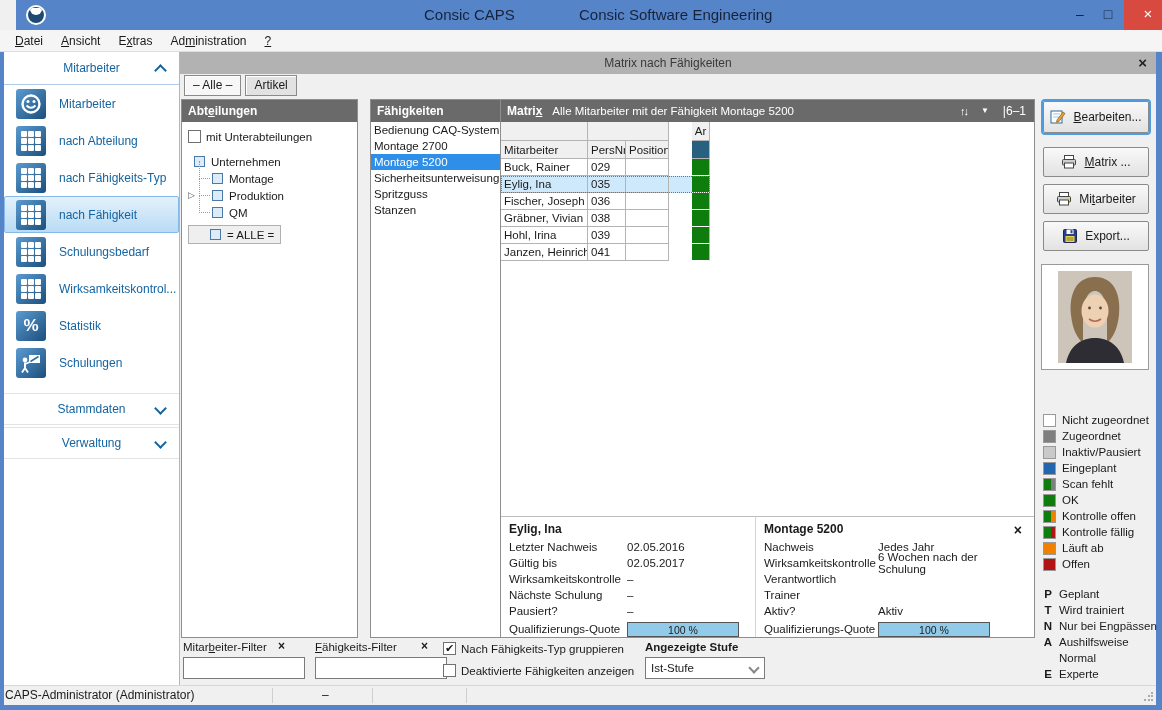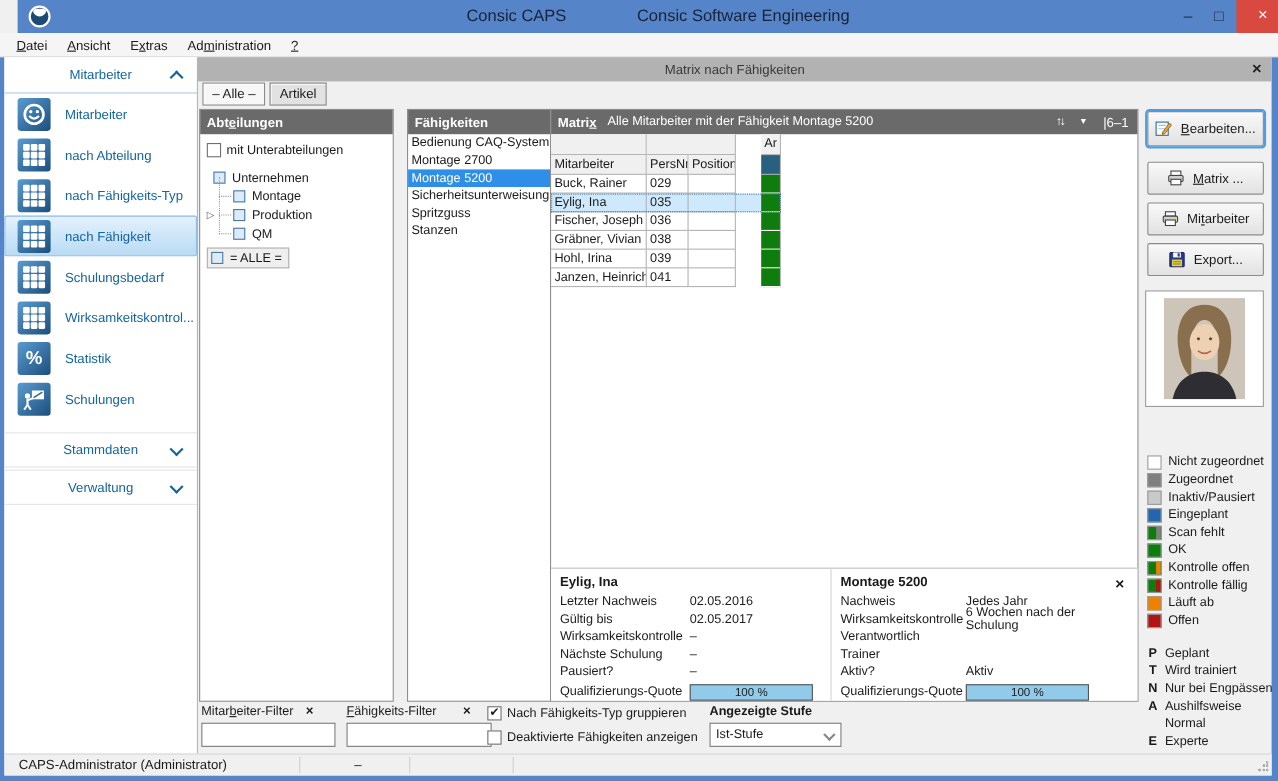--- a/index.html
+++ b/index.html
@@ -70,21 +70,21 @@
   .cb{width:13px;height:13px;border:1px solid #707070;background:#fff;box-sizing:border-box;
       display:inline-flex;align-items:center;justify-content:center;font-size:11px;line-height:11px;flex:0 0 13px;}
   .tree{font-size:11.5px;}
   .tnode{display:flex;align-items:center;gap:6px;height:17px;}
   .tcb{width:11px;height:11px;border:1px solid #4a78a8;background:#dcebf8;box-sizing:border-box;flex:0 0 11px;}
   .tn-root{margin-left:12px;}
   .tn-child{margin-left:30px;position:relative;}
   .tn-child:before{content:"";position:absolute;left:-13px;top:-9px;height:17px;width:10px;
                    border-left:1px dotted #9a9a9a;border-bottom:1px dotted #9a9a9a;}
   .expander{position:absolute;left:-24px;top:3px;font-size:9px;color:#555;}
-  .alle{display:inline-flex;align-items:center;gap:6px;height:17px;margin:4px 0 0 6px;padding:0 6px 0 3px;
+  .alle{display:inline-flex;align-items:center;gap:6px;height:17px;margin:4px 0 0 6px;padding:0 6px 0 21px;
         border:1px solid #b0b0b0;background:#efefef;}
   
   .skill{height:16px;line-height:16px;padding-left:3px;font-size:11.5px;white-space:nowrap;overflow:hidden;}
   .skill.selected{background:#2f8fe8;color:#fff;}
   
   .mtable{position:absolute;left:0;top:22px;font-size:11.5px;}
   .mrow{display:flex;}
   .mcell{border-right:1px solid #b4b4b4;border-bottom:1px solid #b4b4b4;box-sizing:border-box;
          padding:0 3px;white-space:nowrap;overflow:hidden;}
   .hcell{background:#f0f0f0;}
@@ -129,21 +129,21 @@
   .legend{position:absolute;left:8px;top:316px;right:0;}
   .litem{display:flex;align-items:center;gap:6px;height:16px;font-size:11.5px;white-space:nowrap;}
   .sw{position:relative;width:13px;height:13px;border:1px solid #999;box-sizing:border-box;flex:0 0 13px;}
   .sw .half{position:absolute;right:0;top:0;bottom:0;width:40%;}
   .letters{position:absolute;left:8px;top:490px;right:0;}
   .lrow{display:flex;align-items:center;height:16px;font-size:11.5px;gap:6px;white-space:nowrap;}
   .lrow b{width:10px;flex:0 0 10px;text-align:center;}
   
   .statusbar{position:absolute;left:4px;right:6px;bottom:5px;height:19px;background:#f0f0f0;
              border-top:1px solid #d8d8d8;line-height:18px;}
-  .sb-text{position:absolute;left:13px;top:0;}
+  .sb-text{position:absolute;left:1px;top:0;}
   .sb-sep{position:absolute;top:2px;bottom:2px;border-left:1px solid #cfcfcf;}
   .sb-dash{position:absolute;left:318px;top:0;}
   .grip{position:absolute;right:3px;bottom:3px;width:10px;height:10px;
         background:radial-gradient(circle at 2px 8px,#aaa 1px,transparent 1.5px),
                    radial-gradient(circle at 6px 8px,#aaa 1px,transparent 1.5px),
                    radial-gradient(circle at 6px 4px,#aaa 1px,transparent 1.5px),
                    radial-gradient(circle at 9px 8px,#aaa 1px,transparent 1.5px),
                    radial-gradient(circle at 9px 4px,#aaa 1px,transparent 1.5px),
                    radial-gradient(circle at 9px 1px,#aaa 1px,transparent 1.5px);}
 </style>

